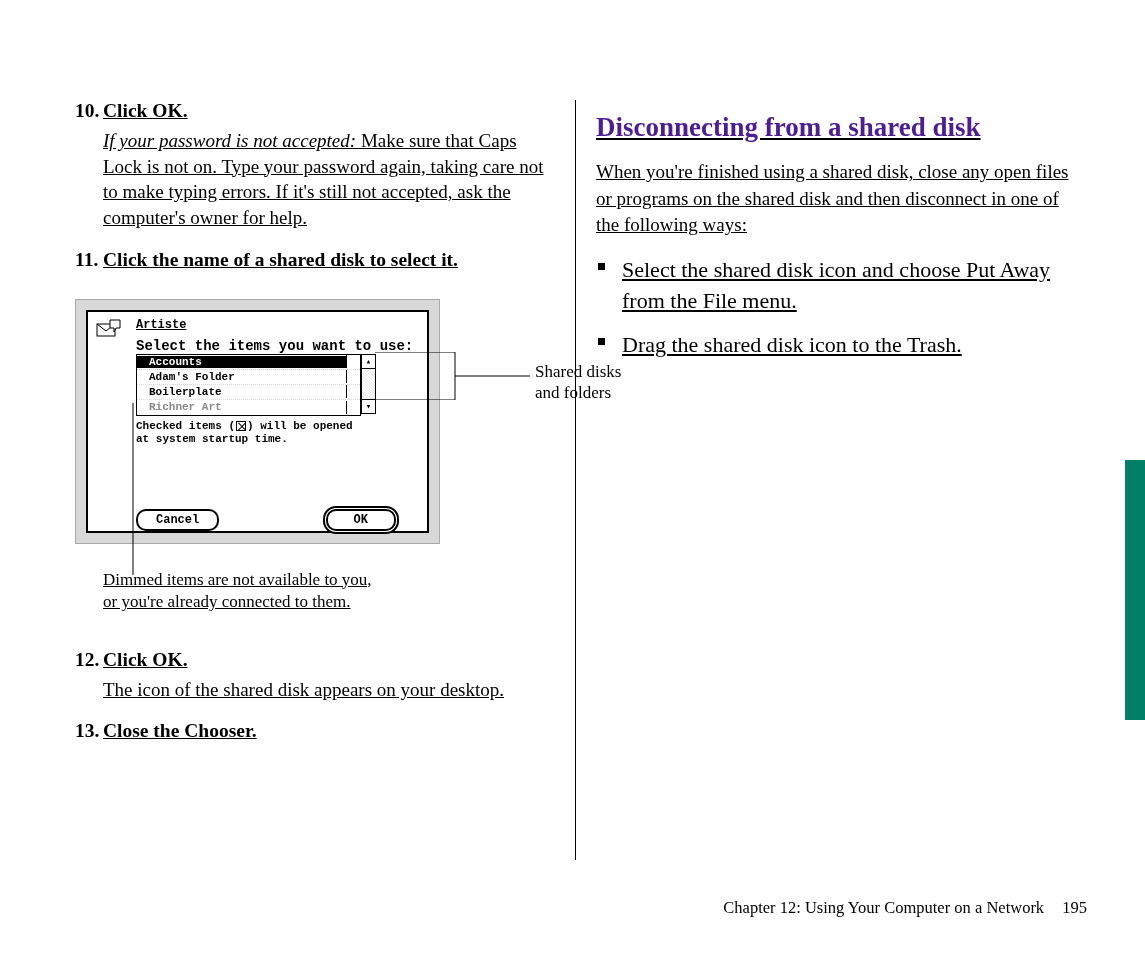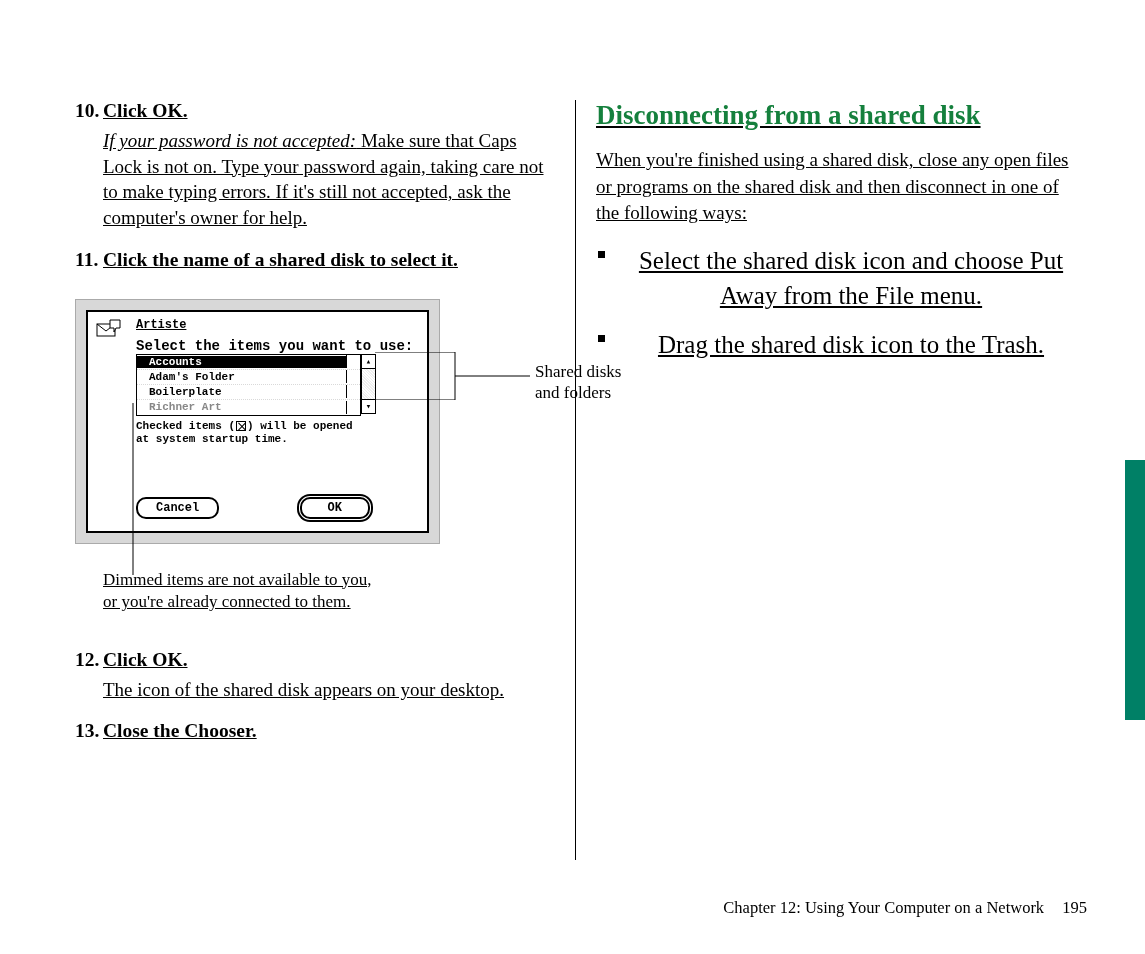--- a/index.html
+++ b/index.html
@@ -155,22 +155,22 @@
     content: "";
     position: absolute;
     left: 0; top: 4px;
     width: 10px; height: 1px;
     background: #000;
   }
   .dlg-note .boxchar::before { transform: rotate(45deg); }
   .dlg-note .boxchar::after { transform: rotate(-45deg); }
   .dlg-buttons {
     position: absolute;
-    left: 48px; bottom: 12px;
-    width: 234px;
+    left: 48px; bottom: 0;
+    width: 260px;
     display: flex;
     justify-content: space-between;
     gap: 27px;
   }
   .mac-btn {
     font-family: "Courier New", monospace;
     font-weight: bold;
     font-size: 12px;
     padding: 2px 18px;
     background: #fff;
@@ -208,44 +208,43 @@
   }
   .callout-line-b {
     position: absolute;
     left: 57px;
     top: 104px;
     width: 2px;
     height: 172px;
     pointer-events: none;
   }
   .section-title {
-    color: #15803d;
+    color: #4c1d95;
     font-size: 27px;
     margin-bottom: 16px;
-    margin-top: 0;
+    margin-top: 12px;
     font-family: Georgia, serif;
   }
   .para {
     font-size: 19px;
     line-height: 1.4;
     margin-bottom: 16px;
     font-family: Georgia, serif;
   }
   ul.bullets {
     list-style: none;
     padding: 0;
   }
   ul.bullets li {
     position: relative;
     padding-left: 26px;
-    font-size: 25px;
+    font-size: 22px;
     line-height: 1.4;
     margin-bottom: 14px;
     font-family: Georgia, serif;
-    text-align: center;
   }
   ul.bullets li::before {
     content: "";
     position: absolute;
     left: 2px;
     top: 8px;
     width: 7px;
     height: 7px;
     background: #000;
   }

